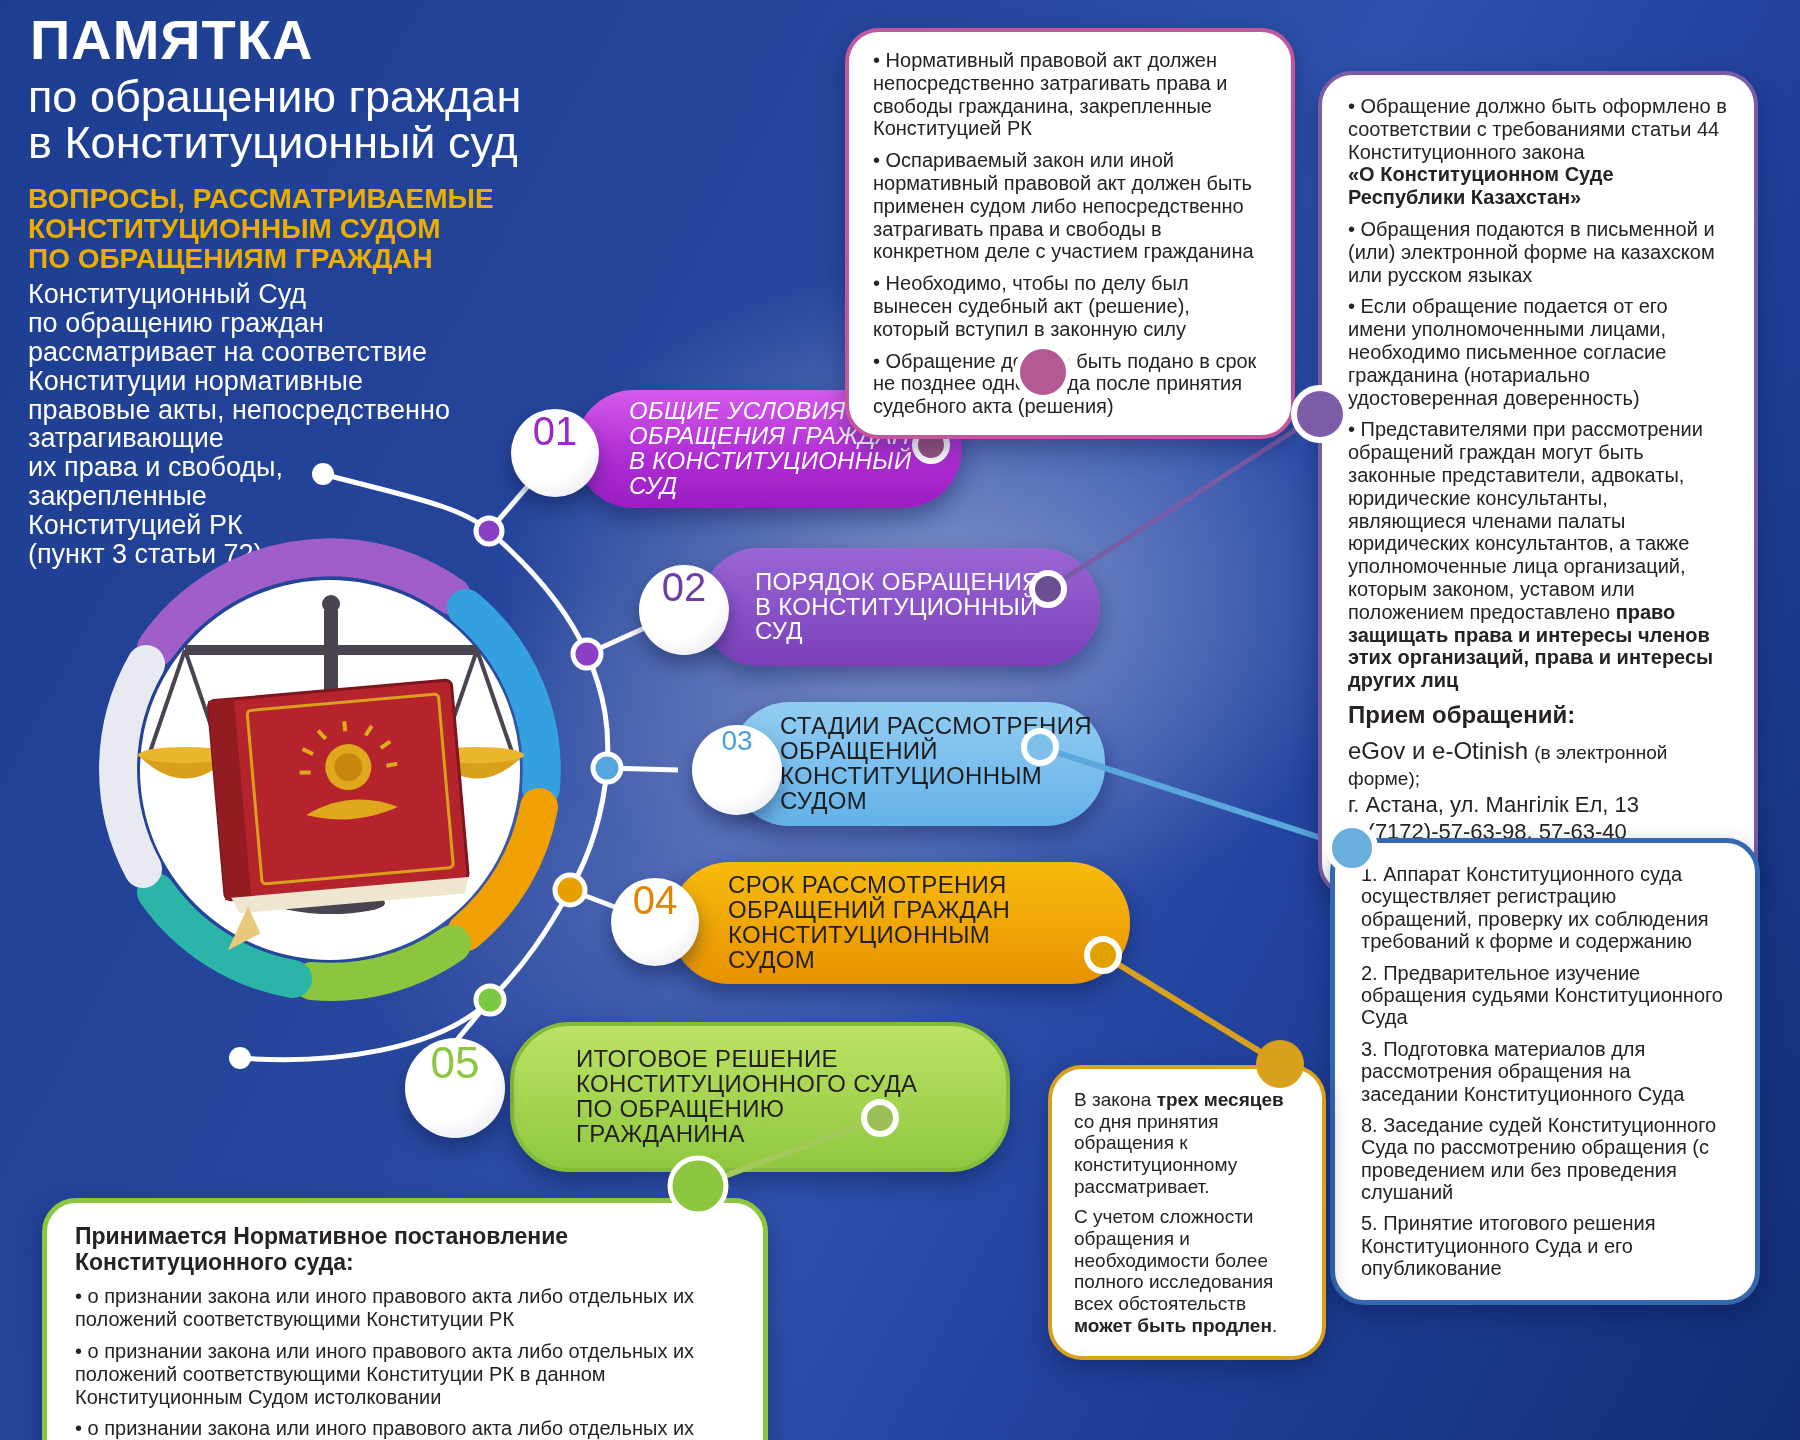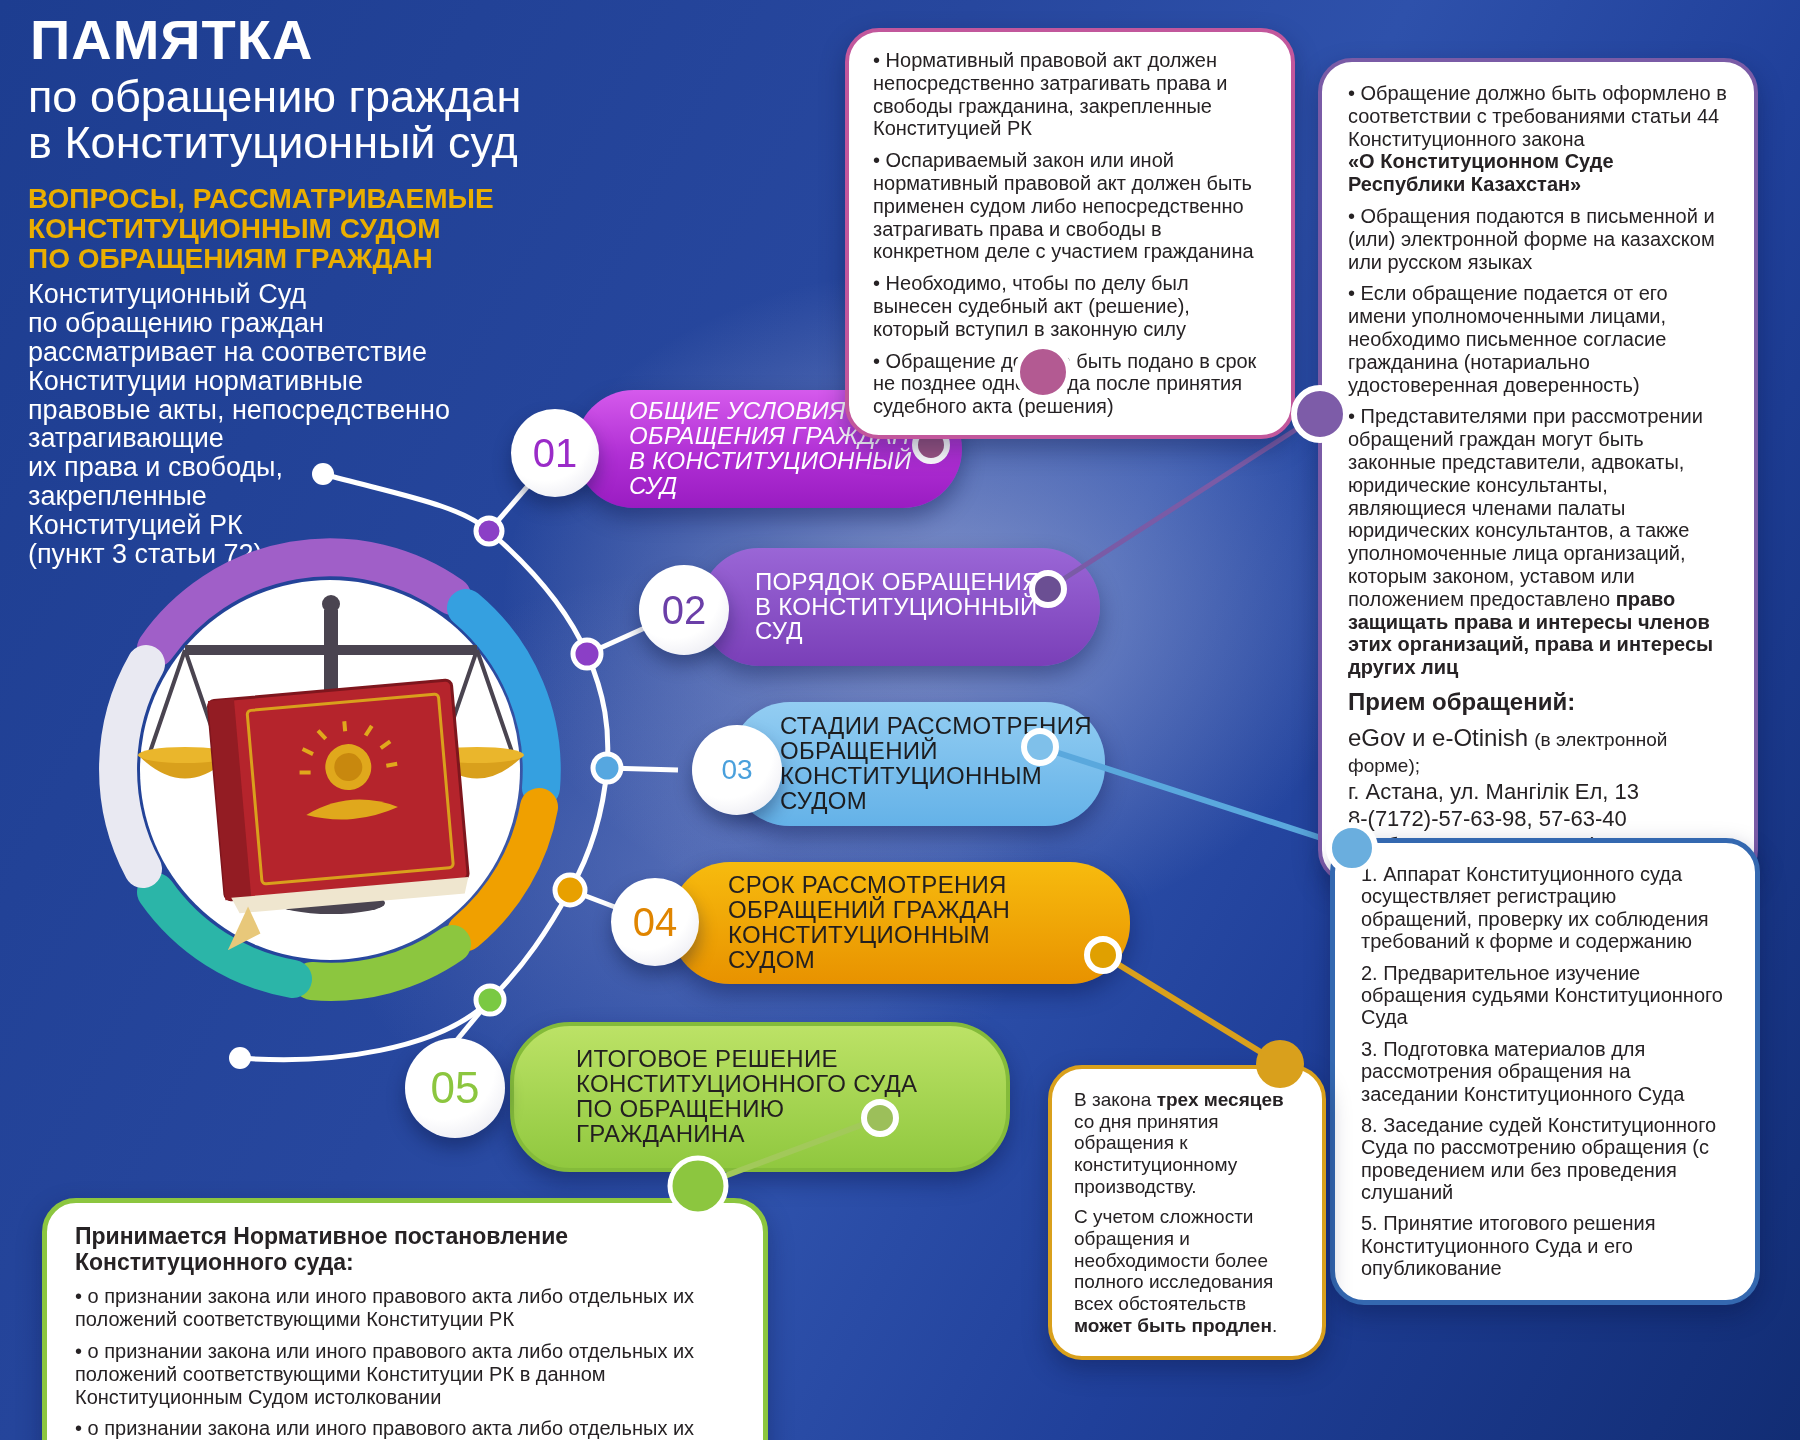--- a/index.html
+++ b/index.html
@@ -35,37 +35,37 @@
   .pill3{left:730px;top:702px;width:375px;height:124px;
     background:linear-gradient(180deg,#93cdf2 0%,#64b2e8 100%);color:#1d1d1f;}
   .pill3 .pill-label{padding-left:50px;}
   .pill4{left:670px;top:862px;width:460px;height:122px;
     background:linear-gradient(180deg,#f7bb0e 0%,#e89200 100%);color:#231f20;}
   .pill4 .pill-label{padding-left:58px;}
   .pill5{left:510px;top:1022px;width:500px;height:150px;border:4px solid #84bb3a;box-sizing:border-box;
     background:linear-gradient(180deg,#bce266 0%,#90c83f 100%);color:#231f20;}
   .pill5 .pill-label{padding-left:62px;}
 
-  .numcircle{position:absolute;border-radius:50%;display:flex;align-items:center;justify-content:center;
+  .numcircle{position:absolute;border-radius:50%;display:flex;justify-content:center;
     background:radial-gradient(circle at 38% 30%, #ffffff 55%, #e2e2ec 100%);
     box-shadow:0 10px 18px rgba(8,18,60,.38);font-weight:400;}
   .nc1{left:511px;top:409px;width:88px;height:88px;font-size:40px;color:#9a2bc8;}
   .nc2{left:639px;top:565px;width:90px;height:90px;font-size:40px;color:#6b3fa8;}
   .nc3{left:692px;top:725px;width:90px;height:90px;font-size:28px;color:#4aa0dc;}
   .nc4{left:611px;top:878px;width:88px;height:88px;font-size:40px;color:#e08500;}
   .nc5{left:405px;top:1038px;width:100px;height:100px;font-size:44px;color:#8cc63f;}
 
   
   .callout{position:absolute;background:#fff;border-radius:34px;color:#262224;
     font-size:20px;line-height:1.14;box-shadow:0 10px 24px rgba(8,18,60,.35);}
   .callout p{margin:0 0 9px 0;}
   .callout p:last-child{margin-bottom:0;}
   .bullet::before{content:"\2022\00a0 ";}
   .box1{left:845px;top:28px;width:450px;border:4px solid #c2579c;padding:17px 24px;box-sizing:border-box;}
-  .box2{left:1318px;top:58px;width:440px;border:4px solid #7a5ba6;padding:20px 26px;box-sizing:border-box;}
+  .box2{left:1318px;top:71px;width:440px;border:4px solid #7a5ba6;padding:20px 26px;box-sizing:border-box;}
   .box3{left:1330px;top:838px;width:430px;border:5px solid #3468b0;padding:20px 26px;box-sizing:border-box;line-height:1.12;}
   .box4{left:1048px;top:1065px;width:278px;border:4px solid #d9a01c;padding:20px 22px;box-sizing:border-box;font-size:19px;}
   .box5{left:42px;top:1198px;width:726px;border:5px solid #8cc63f;padding:20px 28px;box-sizing:border-box;}
   .box5-title{font-size:23px;font-weight:700;margin-bottom:10px;}
   .blockbold{display:block;font-weight:700;}
   .rcpt-title{font-size:24px;font-weight:700;margin-top:4px;}
   .rcpt-main{font-size:24px;font-weight:300;}
   .rcpt-note{font-size:19px;font-weight:300;}
   .rcpt-line{font-weight:300;font-size:22px;margin:0 0 2px 0 !important;}
 </style>
@@ -239,21 +239,21 @@
 
     <div class="callout box3">
       <p>1. Аппарат Конституционного суда осуществляет регистрацию обращений, проверку их соблюдения требований к форме и содержанию</p>
       <p>2. Предварительное изучение обращения судьями Конституционного Суда</p>
       <p>3. Подготовка материалов для рассмотрения обращения на заседании Конституционного Суда</p>
       <p>8. Заседание судей Конституционного Суда по рассмотрению обращения (с проведением или без проведения слушаний</p>
       <p>5. Принятие итогового решения Конституционного Суда и его опубликование</p>
     </div>
 
     <div class="callout box4">
-      <p><span>В закона </span><strong>трех месяцев</strong><span> со дня принятия обращения к конституционному производству.</span></p>
+      <p><span>В закона </span><strong>трех месяцев</strong><span> со дня принятия обращения к конституционному рассматривает.</span></p>
       <p><span>С учетом сложности обращения и необходимости более полного исследования всех обстоятельств </span><strong>может быть продлен</strong><span>.</span></p>
     </div>
 
     <div class="callout box5">
       <div class="box5-title">Принимается Нормативное постановление Конституционного суда:</div>
       <p class="bullet">о признании закона или иного правового акта либо отдельных их положений соответствующими Конституции РК</p>
       <p class="bullet">о признании закона или иного правового акта либо отдельных их положений соответствующими Конституции РК в данном Конституционным Судом истолковании</p>
       <p class="bullet">о признании закона или иного правового акта либо отдельных их положений не соответствующими Конституции РК</p>
     </div>
   </div>

